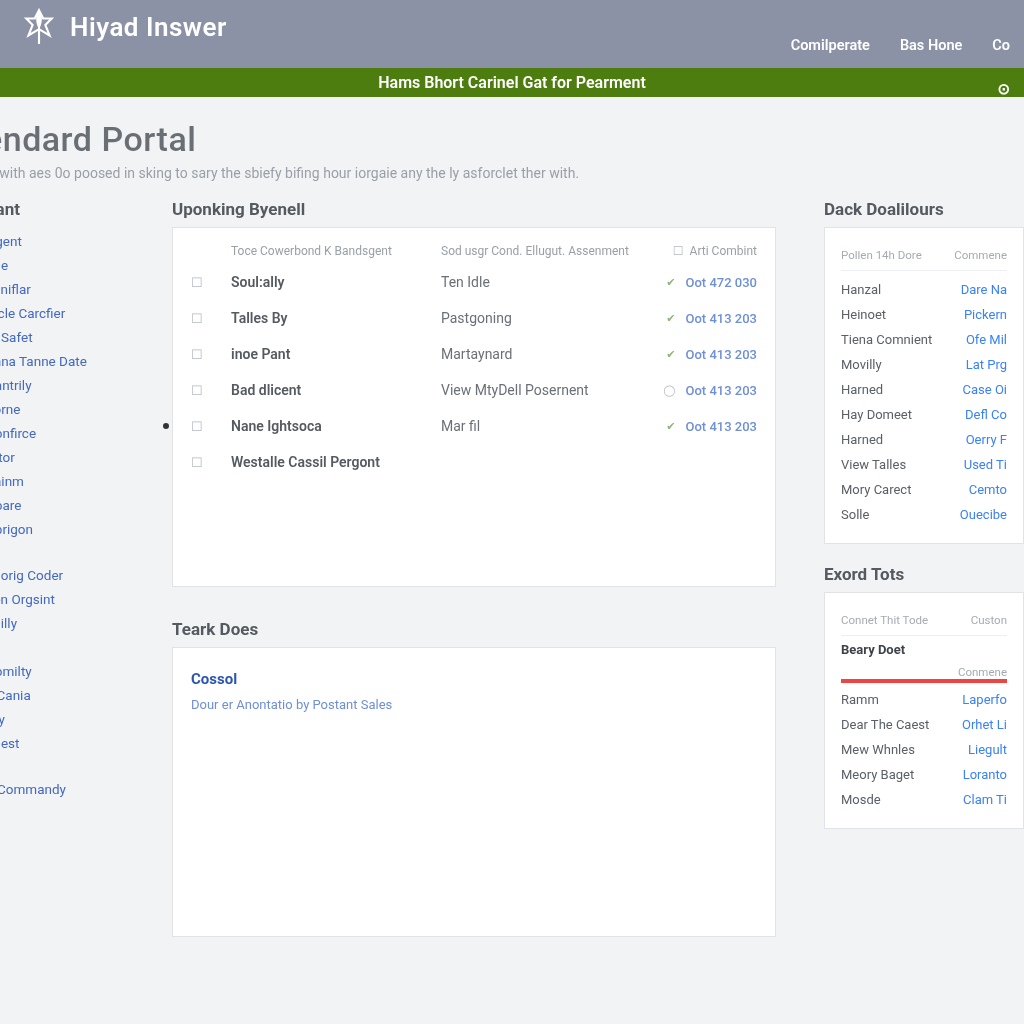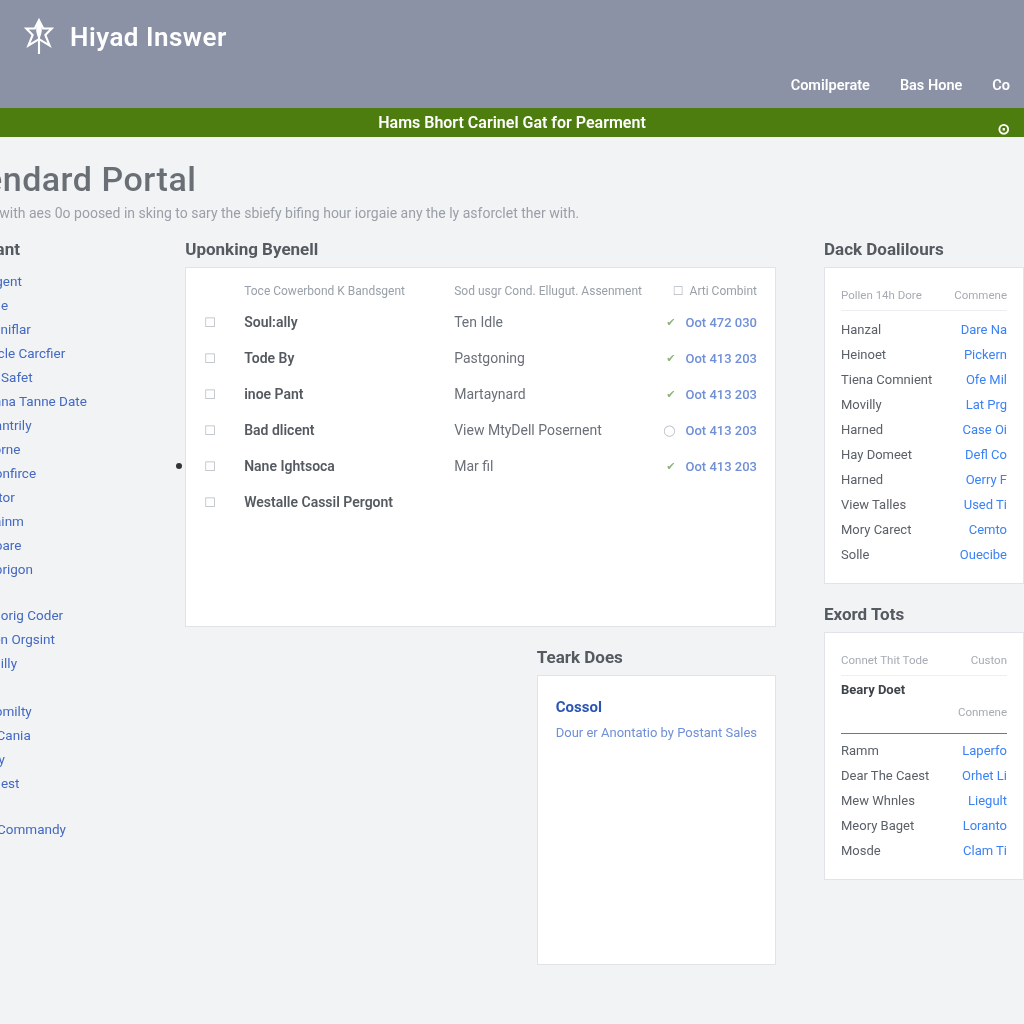--- a/index.html
+++ b/index.html
@@ -9,23 +9,23 @@
     color: #3a3f44;
     width: 1024px;
     height: 1024px;
     overflow: hidden;
     filter: blur(0.3px);
   }
   
   .topbar {
     background: #8b92a6;
     color: #fff;
-    padding: 18px 0 10px 0;
+    padding: 8px 0 10px 0;
     position: relative;
-    height: 108px;
+    height: 68px;
   }
   .brand-wrap { display: flex; align-items: center; gap: 14px; padding-left: 22px; }
   .brand-logo {
     width: 34px; height: 38px; position: relative; flex: 0 0 34px;
   }
   .brand-logo svg { width: 100%; height: 100%; fill: #fff; }
   .brand-name { font-size: 26px; font-weight: 600; letter-spacing: .5px; }
   .topnav {
     position: absolute; right: 0; bottom: 14px;
     display: flex; gap: 30px; padding-right: 14px;
@@ -80,21 +80,21 @@
   .sidebar a, .sidebar .sb-link {
     display: block;
     color: #4369c1;
     padding: 4px 0;
     font-size: 13.5px;
     text-decoration: none;
     cursor: pointer;
   }
   .sidebar .sb-gap { height: 22px; }
   .content { flex: 1; display: flex; gap: 16px; }
-  .center-col { flex: 1; display: flex; flex-direction: column; gap: 20px; align-items: flex-end; }
+  .center-col { flex: 1; display: flex; flex-direction: column; gap: 32px; }
   .right-col { width: 200px; flex: 0 0 200px; display: flex; flex-direction: column; gap: 20px; margin-left: 32px; }
   
   .panel {
     background: #fff;
     border: 1px solid #e1e3e8;
     border-radius: 0;
   }
   .sect-title {
     font-size: 17px;
     font-weight: 700;
@@ -221,21 +221,21 @@
           </div>
           <div id="ev-body">
               <div class="ev-row" style="position: relative;">
                 <div class="ev-col1"><span class="ico">☐</span></div>
                 <div class="ev-col2">Soul:ally</div>
                 <div class="ev-col3">Ten Idle</div>
                 <div class="ev-col4"><span class="chk">✔</span>Oot 472 030</div>
               </div>
               <div class="ev-row" style="position: relative;">
                 <div class="ev-col1"><span class="ico">☐</span></div>
-                <div class="ev-col2">Tode By</div>
+                <div class="ev-col2">Talles By</div>
                 <div class="ev-col3">Pastgoning</div>
                 <div class="ev-col4"><span class="chk">✔</span>Oot 413 203</div>
               </div>
               <div class="ev-row" style="position: relative;">
                 <div class="ev-col1"><span class="ico">☐</span></div>
                 <div class="ev-col2">inoe Pant</div>
                 <div class="ev-col3">Martaynard</div>
                 <div class="ev-col4"><span class="chk">✔</span>Oot 413 203</div>
               </div>
               <div class="ev-row" style="position: relative;">
@@ -326,21 +326,21 @@
       </div>
 
       <div>
         <div class="sect-title">Exord Tots</div>
         <div class="panel right-panel">
           <div class="rp-mini-head">
             <span>Connet Thit Tode</span>
             <span>Custon</span>
           </div>
           <div class="rp-bold">Beary Doet</div>
-          <div class="rp-sub" style="text-align:right;border-bottom:1px solid #ef4444;padding-bottom:14px">Conmene</div>
+          <div class="rp-sub" style="text-align:right;border-bottom:4px solid #ef4444;padding-bottom:0">Conmene</div>
           <div id="exord-body">
               <div class="rp-row">
                 <span class="l">Ramm</span>
                 <span class="r">Laperfo</span>
               </div>
               <div class="rp-row">
                 <span class="l">Dear The Caest</span>
                 <span class="r">Orhet Li</span>
               </div>
               <div class="rp-row">

